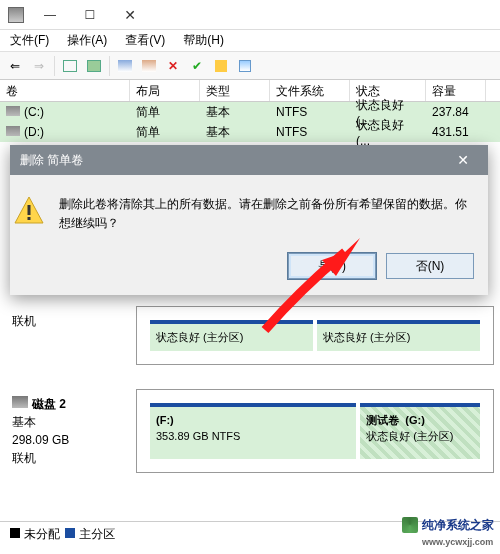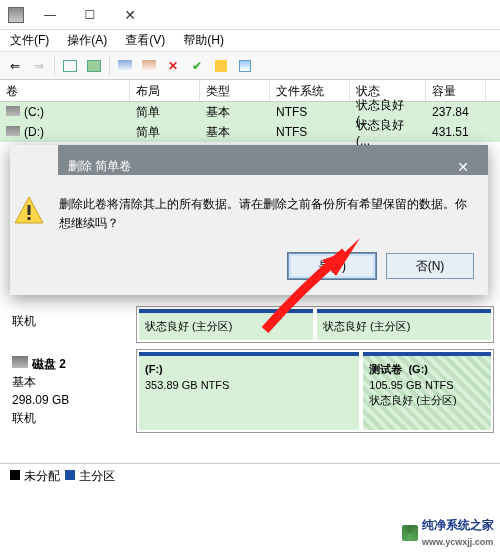--- a/index.html
+++ b/index.html
@@ -20,37 +20,37 @@
 
 .grid-header { display: flex; background: #fff; border-bottom: 1px solid #ccc; height: 22px; }
 .grid-header > div { border-right: 1px solid #e0e0e0; padding: 3px 6px; font-size: 12px; }
 .c1{width:130px}.c2{width:70px}.c3{width:70px}.c4{width:80px}.c5{width:76px}.c6{width:60px}
 
 .row { display: flex; background: #d8f0d8; height: 20px; align-items: center; }
 .row > div { padding: 0 6px; font-size: 12px; }
 .vol-icon { display:inline-block; width:14px; height:10px; background: linear-gradient(#888,#bbb); margin-right: 4px; }
 
 .disk-area { padding: 4px 6px; }
-.disk-block { display: flex; margin-bottom: 6px; justify-content: flex-end; }
+.disk-block { display: flex; margin-bottom: 24px; justify-content: flex-end; }
 .disk-label { width: 130px; padding: 6px; font-size: 12px; line-height: 1.5; }
 .disk-hdr-icon{display:inline-block;width:16px;height:12px;background:linear-gradient(#777,#bbb);margin-right:4px;}
-.disk-parts { flex: 1; display: flex; gap: 4px; border: 1px solid #999; padding: 2px; }
+.disk-parts { flex: 1; display: flex; gap: 4px; border: 1px solid #999; padding: 13px; }
 .part { flex: 1; border-top: 4px solid #1b4da0; background: #d8f0d8; padding: 6px; font-size: 11px; line-height: 1.4; position: relative; }
 .part.test{background:repeating-linear-gradient(45deg,#d8f0d8,#d8f0d8 4px,#c0e0c0 4px,#c0e0c0 8px);}
 
 .legend { padding: 4px 8px; border-top: 1px solid #ccc; font-size: 12px; }
 .lg{display:inline-block;width:10px;height:10px;margin:0 4px 0 2px;}
 .lg.b{background:#000}.lg.p{background:#1b4da0}
 
-.watermark { position: absolute; right: 6px; bottom: 6px; font-size: 12px; color: #1a3a8a; font-weight: bold; z-index: 5; display: flex; align-items: center; gap: 4px;}
+.watermark { position: absolute; right: 6px; bottom: 6px; font-size: 12px; color: #1a3a8a; font-weight: bold; z-index: 5; display: flex; align-items: flex-start; gap: 4px;}
 .wm-ico{width:16px;height:16px;background:conic-gradient(#3a7a3a,#5aaa5a,#3a7a3a);border-radius:2px;}
 
 
 .dialog { position: absolute; top: 145px; left: 10px; width: 478px; background: #f0f0f0; box-shadow: 0 4px 16px rgba(0,0,0,0.4); z-index: 10; }
-.dlg-title { height: 30px; background: #808890; color: #fff; display: flex; align-items: flex-end; padding: 0 10px; font-size: 12px; margin-left: 48px; }
+.dlg-title { height: 30px; background: #808890; color: #fff; display: flex; align-items: center; padding: 0 10px; font-size: 12px; }
 .dlg-title .spacer{flex:1}
 .dlg-close{width:30px;text-align:center;color:#fff;font-size:14px;}
 .dlg-body { padding: 20px 16px 10px 3px; display: flex; gap: 14px; }
 .dlg-icon { width: 32px; height: 32px; flex-shrink: 0; }
 .dlg-icon svg { width: 32px; height: 32px; }
 .dlg-text { font-size: 12px; line-height: 1.6; color: #000; }
 .dlg-buttons { padding: 10px 14px 16px 0; display: flex; justify-content: flex-end; gap: 10px; }
 .dlg-btn { min-width: 88px; height: 26px; font-size: 12px; border: 1px solid #7a99b8; background: #e6eef6; cursor: pointer; }
 .dlg-btn.focus { outline: 1px solid #5a7a9a; box-shadow: 0 0 0 2px #cfe4f8 inset; }
 
@@ -153,21 +153,20 @@
       <div>298.09 GB</div>
       <div>联机</div>
     </div>
     <div class="disk-parts">
       <div class="part" style="flex:1.8">
         <b>(F:)</b>
         <div>353.89 GB NTFS</div>
       </div>
       <div class="part test">
         <span><b>测试卷</b>&nbsp;&nbsp;<b>(G:)</b></span>
-        <div>105.95 GB NTFS</div>
         <div>状态良好 (主分区)</div>
       </div>
     </div>
   </div>
 </div>
 
 <div style="height:20px"></div>
 
 <div class="legend">
   <span class="lg b"></span><span>未分配</span>

